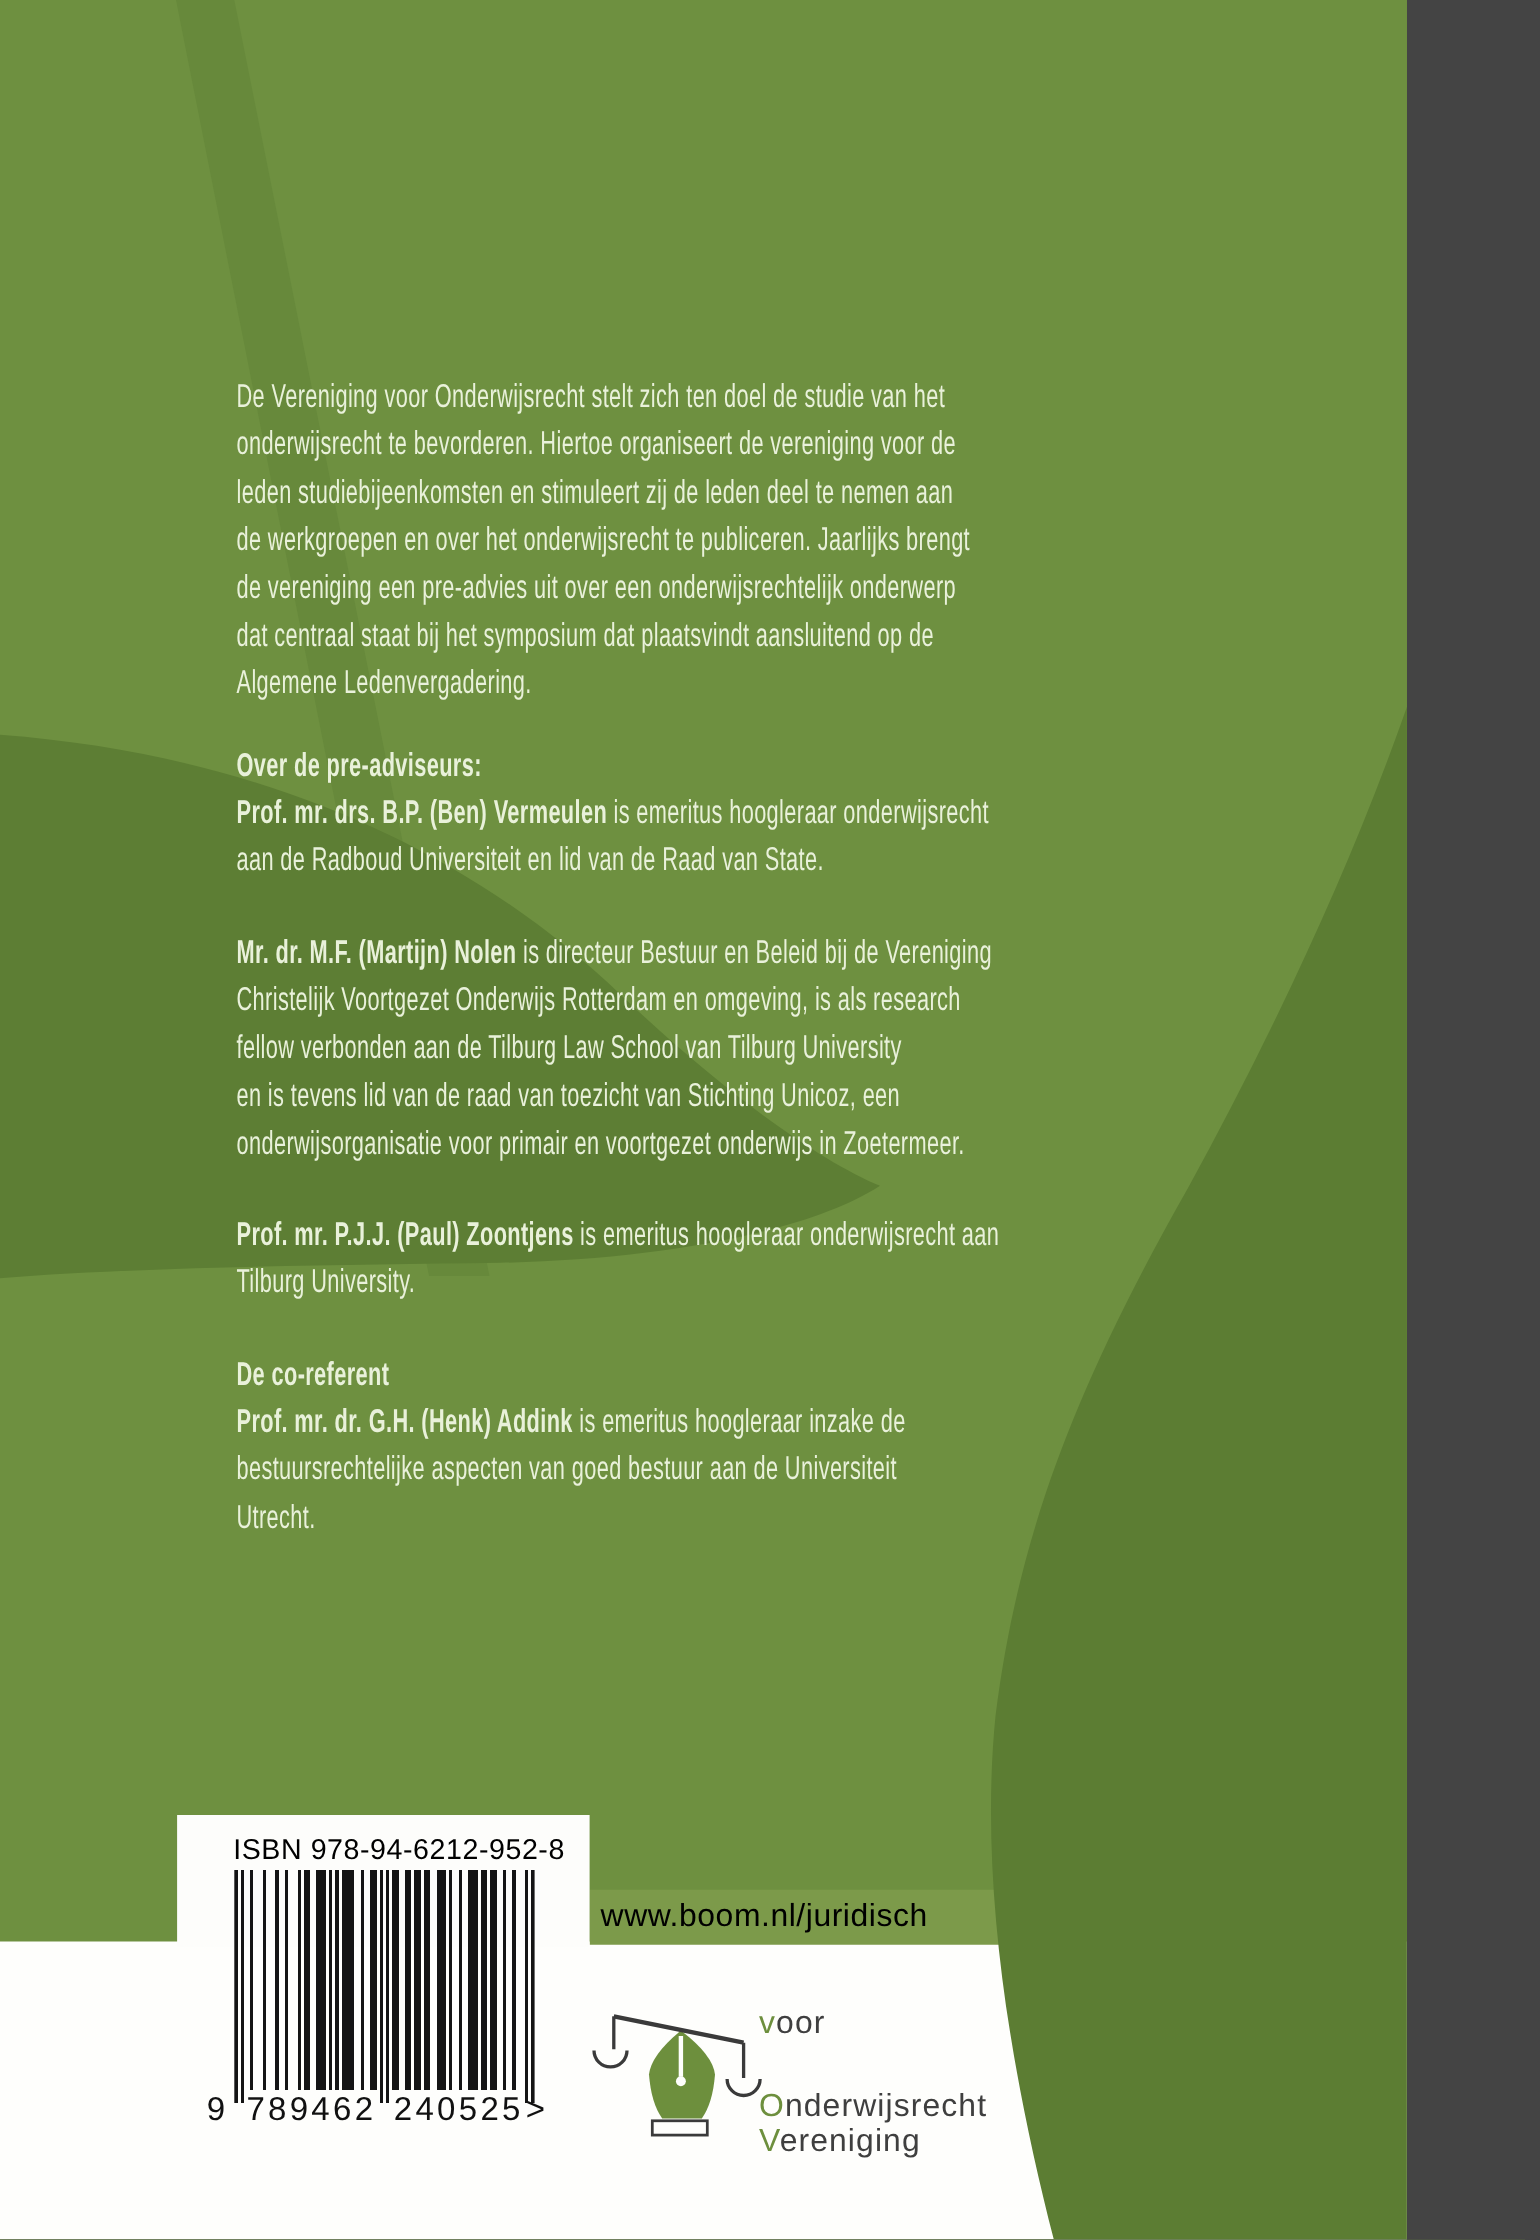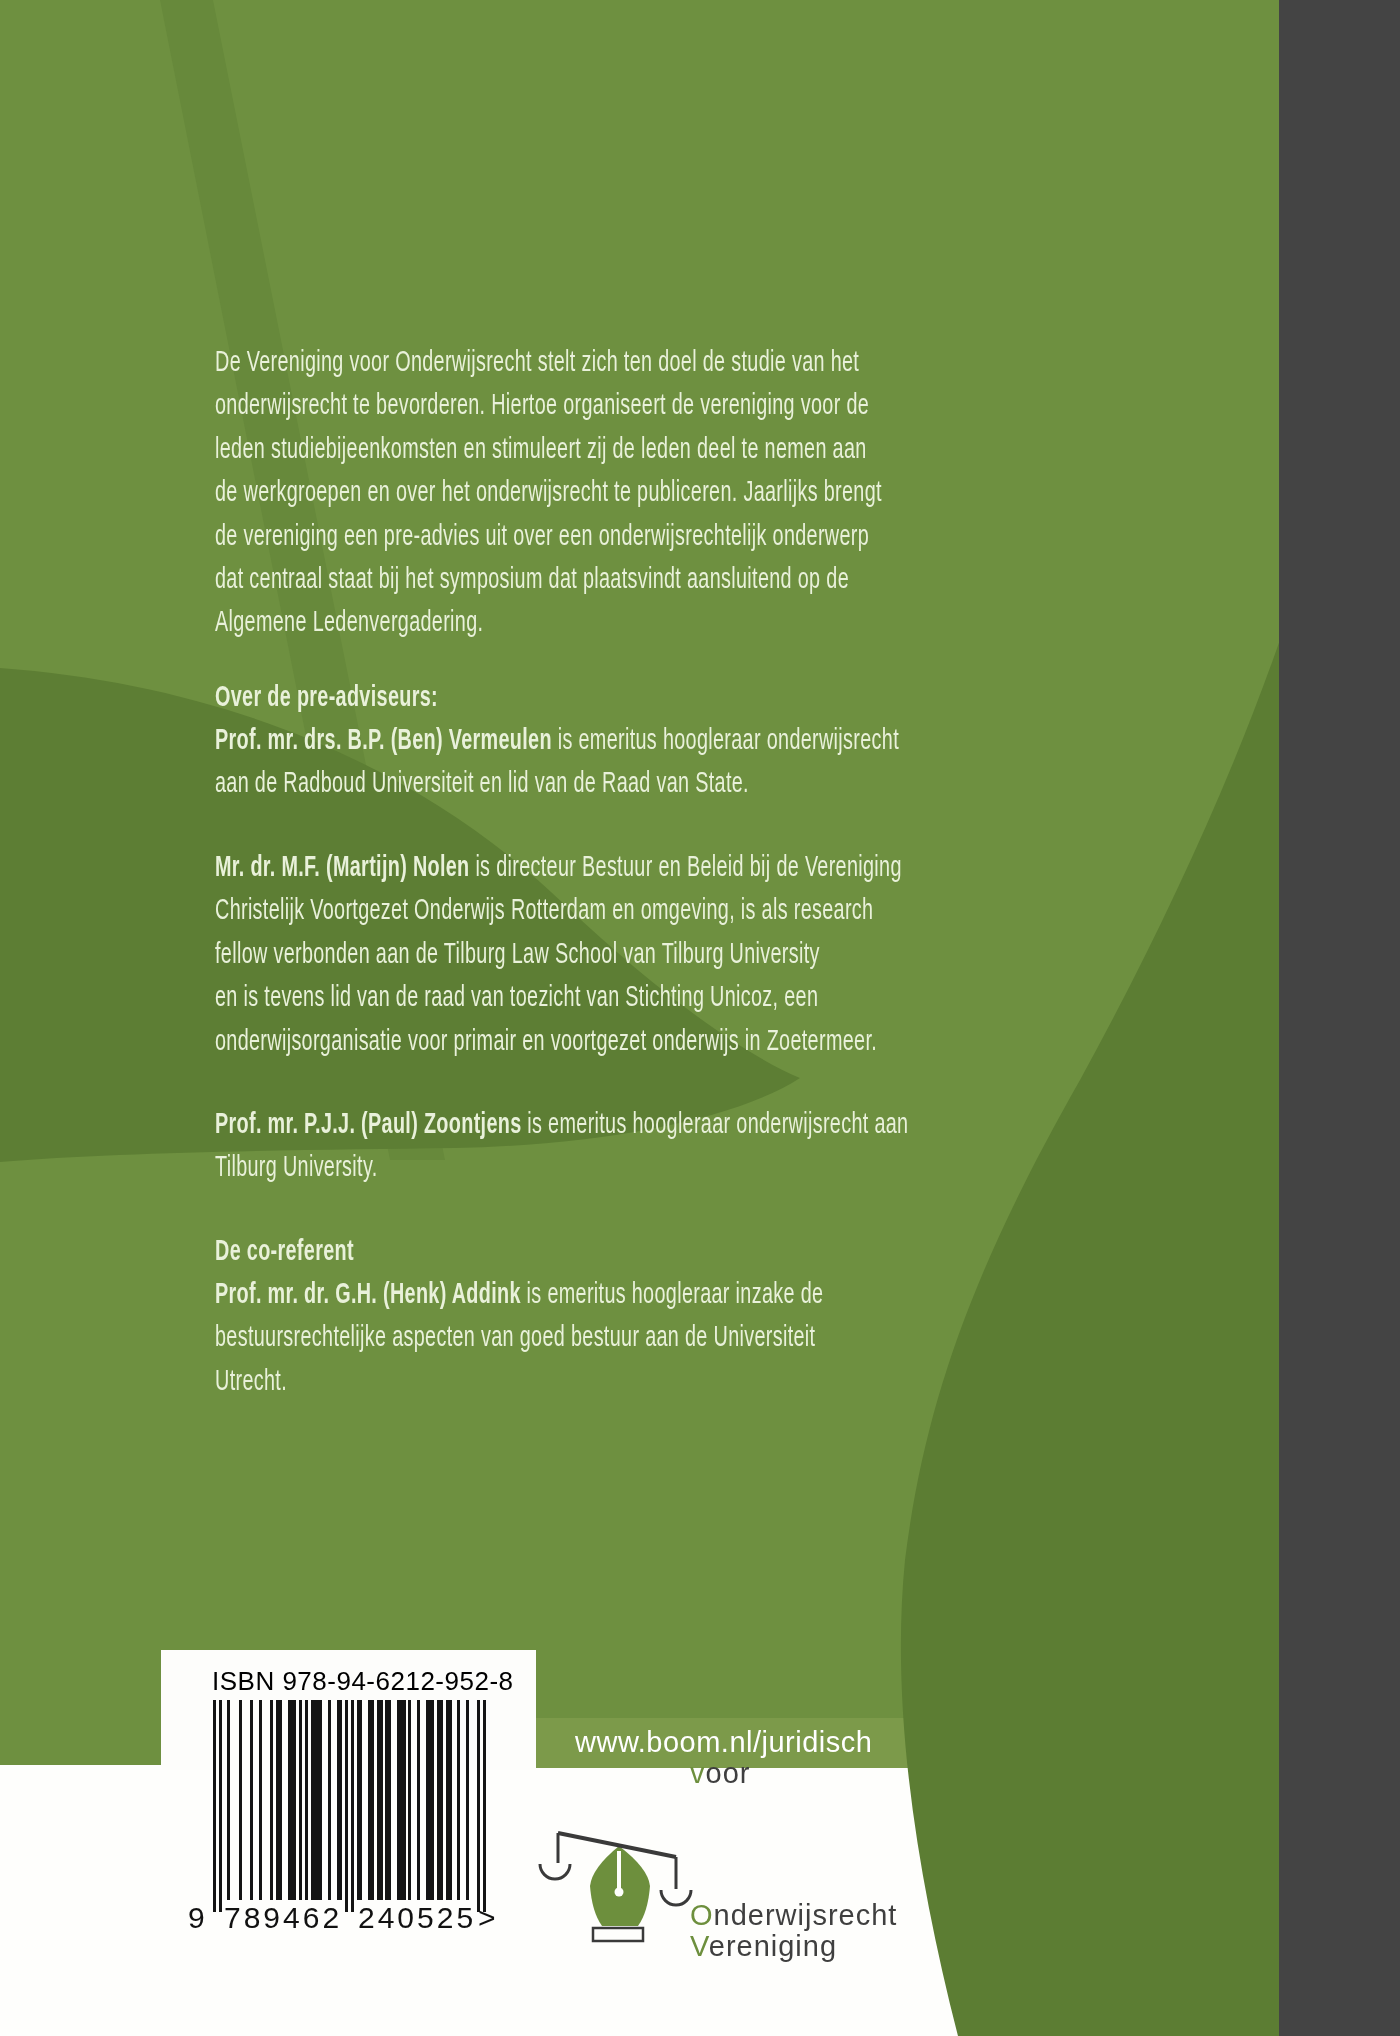--- a/index.html
+++ b/index.html
@@ -36,27 +36,27 @@
     font-size:26px;color:#000000;letter-spacing:.5px;
   }
   .barcode{position:absolute;left:213px;top:1700px;width:273px;height:212px;}
   .bc-digits{position:absolute;top:1901px;font-size:30px;color:#111;}
   .bc-d-left{left:188px;}
   .bc-g1{left:224px;letter-spacing:3px;}
   .bc-g2{left:358px;letter-spacing:3px;}
   .bc-arrow{left:478px;}
   .url-text{
     position:absolute;left:546px;top:1726px;
-    font-size:29px;color:#ffffff;letter-spacing:.5px;margin-left:29px;
+    font-size:29px;color:#000000;letter-spacing:.5px;
   }
   
   .logo-svg{position:absolute;left:530px;top:1815px;width:175px;height:140px;overflow:visible;}
   .logo-line{position:absolute;left:690px;font-size:29px;letter-spacing:1px;color:#3F3F3F;}
   .logo-line .init{color:#6D8F3D;}
-  .ll1{top:1930px;} .ll2{top:1757px;} .ll3{top:1899px;}
+  .ll1{top:1930px;} .ll2{top:1823px;} .ll3{top:1899px;}
 </style>
 </head>
 <body>
 
 <div class="page">
 
   <svg class="bg" viewBox="0 0 1400 2036" aria-hidden="true">
     <rect x="0" y="0" width="1400" height="2036" fill="#6E9040"></rect>
 
     <polygon points="160,0 213,0 445,1160 390,1160" fill="#67893B"></polygon>

